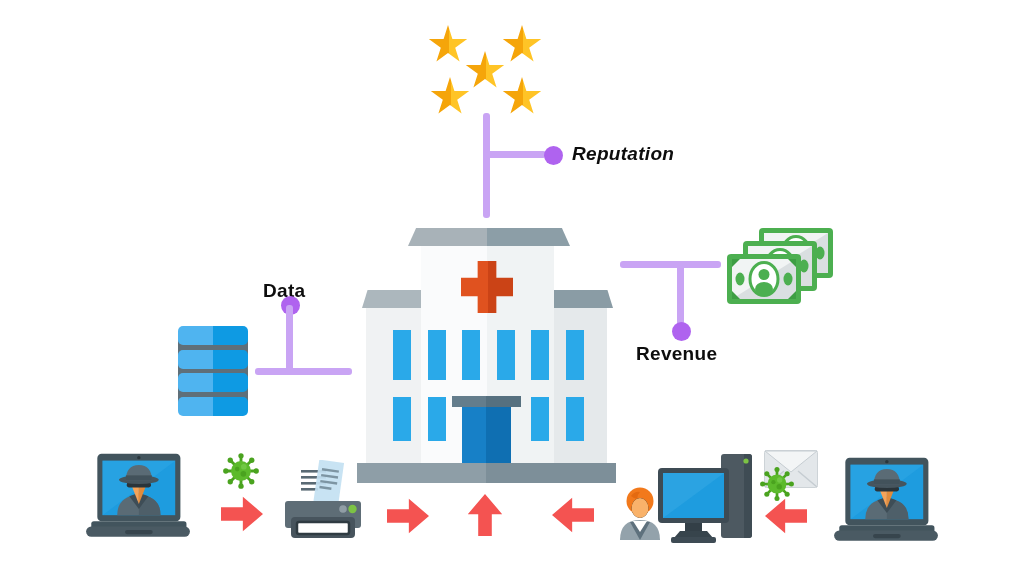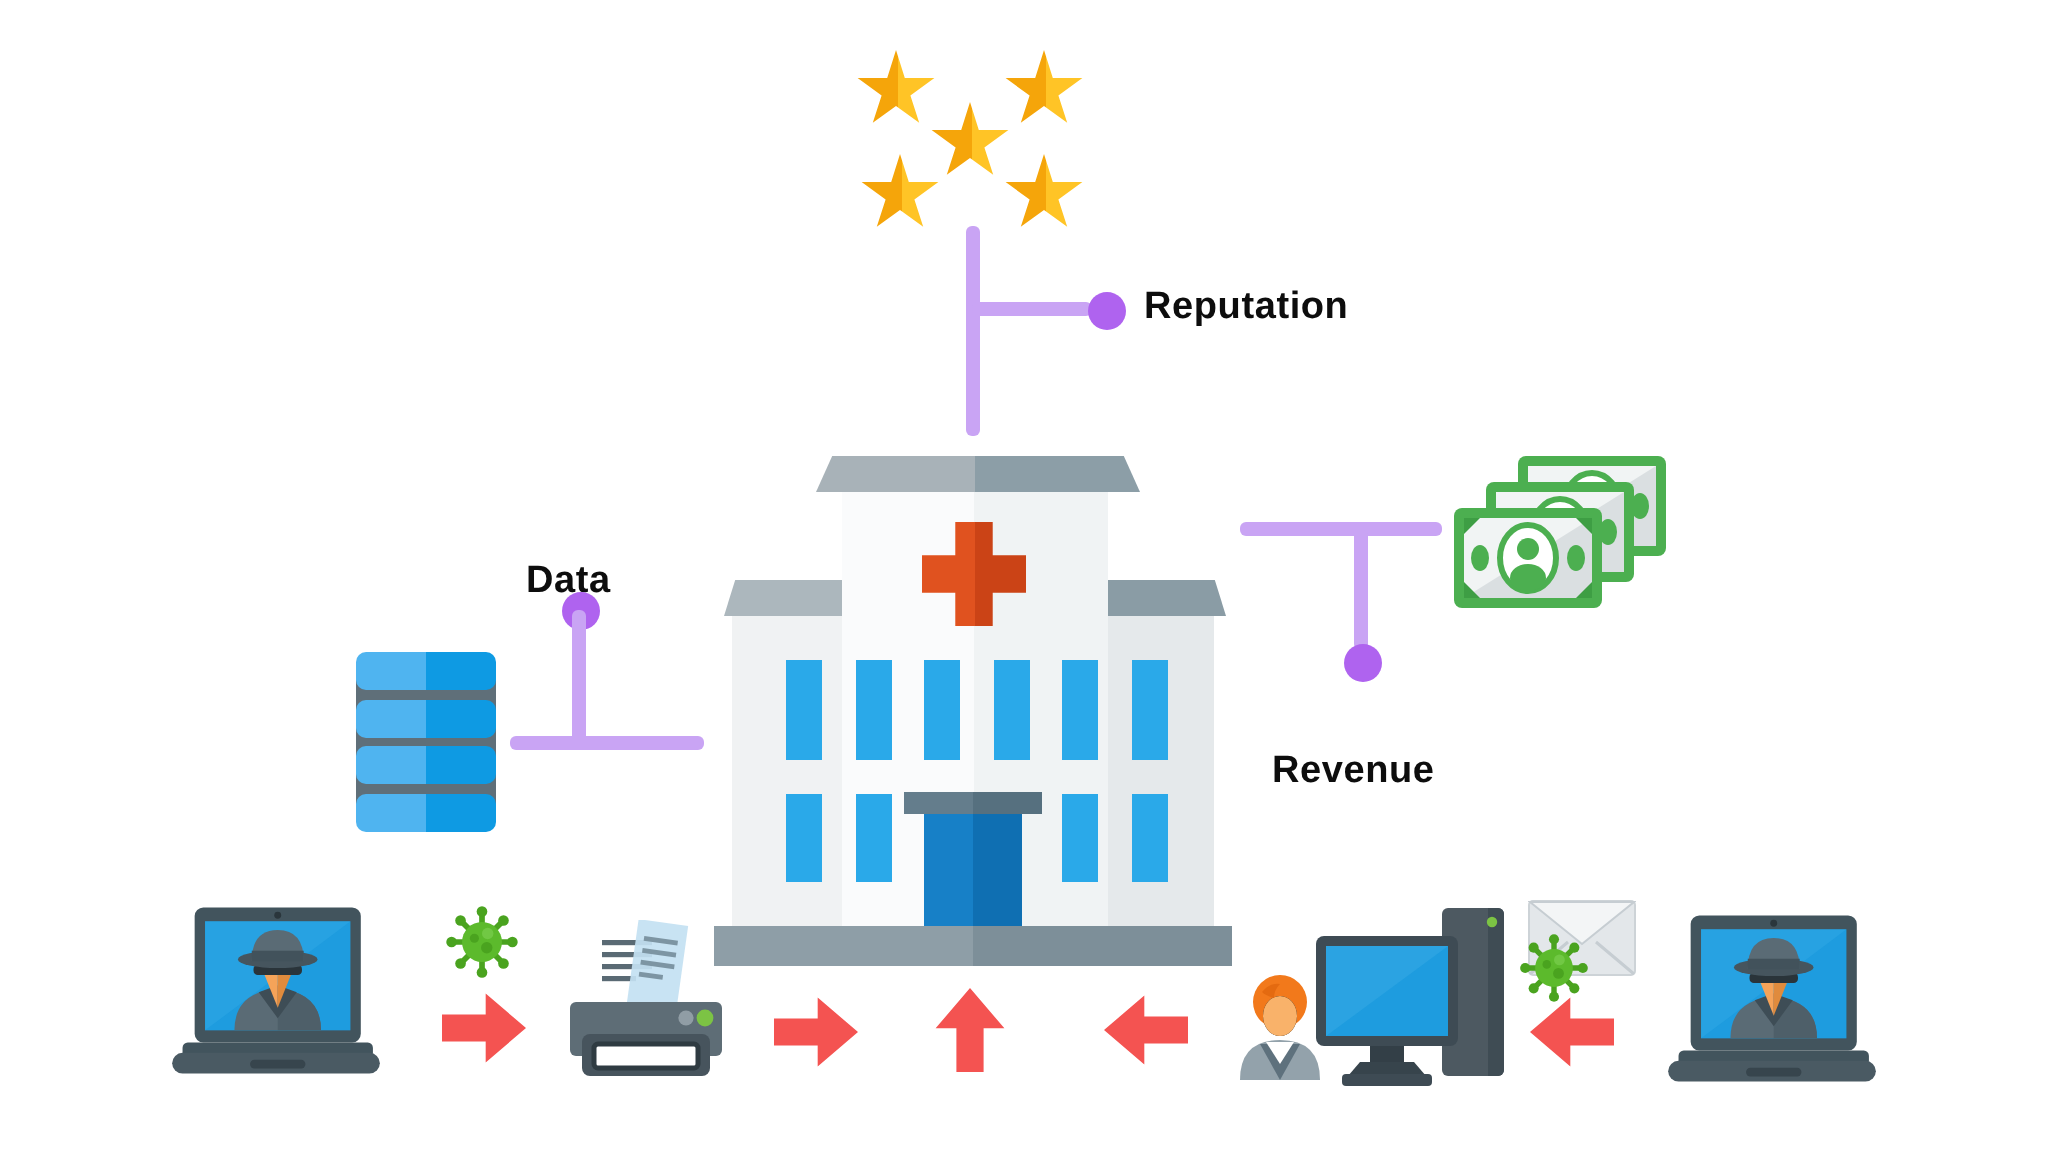--- a/index.html
+++ b/index.html
@@ -63,31 +63,31 @@
     <div class="star" style="left:428px;top:25px;"></div>
     <div class="star" style="left:502px;top:25px;"></div>
     <div class="star" style="left:465px;top:51px;"></div>
     <div class="star" style="left:430px;top:77px;"></div>
     <div class="star" style="left:502px;top:77px;"></div>
   </div>
 
   <div class="pline" style="left:483px;top:113px;width:7px;height:105px;"></div>
   <div class="pline" style="left:486px;top:151px;width:60px;height:7px;"></div>
   <div class="pdot" style="left:544px;top:146px;"></div>
-  <div class="label" style="left:572px;top:143px;">Reputation</div>
+  <div class="label" style="left:572px;top:143px;font-style:italic;">Reputation</div>
 
   <div class="label" style="left:263px;top:280px;">Data</div>
   <div class="pdot" style="left:281px;top:296px;"></div>
   <div class="pline" style="left:286px;top:305px;width:7px;height:68px;"></div>
   <div class="pline" style="left:255px;top:368px;width:97px;height:7px;"></div>
 
   <div class="pline" style="left:620px;top:261px;width:101px;height:7px;"></div>
   <div class="pline" style="left:677px;top:265px;width:7px;height:60px;"></div>
   <div class="pdot" style="left:672px;top:322px;"></div>
-  <div class="label" style="left:636px;top:343px;margin-top:32px;">Revenue</div>
+  <div class="label" style="left:636px;top:343px;">Revenue</div>
 
   <div class="db">
     <div class="db-slab"></div>
     <div class="db-slab"></div>
     <div class="db-slab"></div>
     <div class="db-slab"></div>
   </div>
 
   <svg class="icon" style="left:727px;top:228px;width:106px;height:84px;" viewBox="0 0 106 84">
     <defs>

